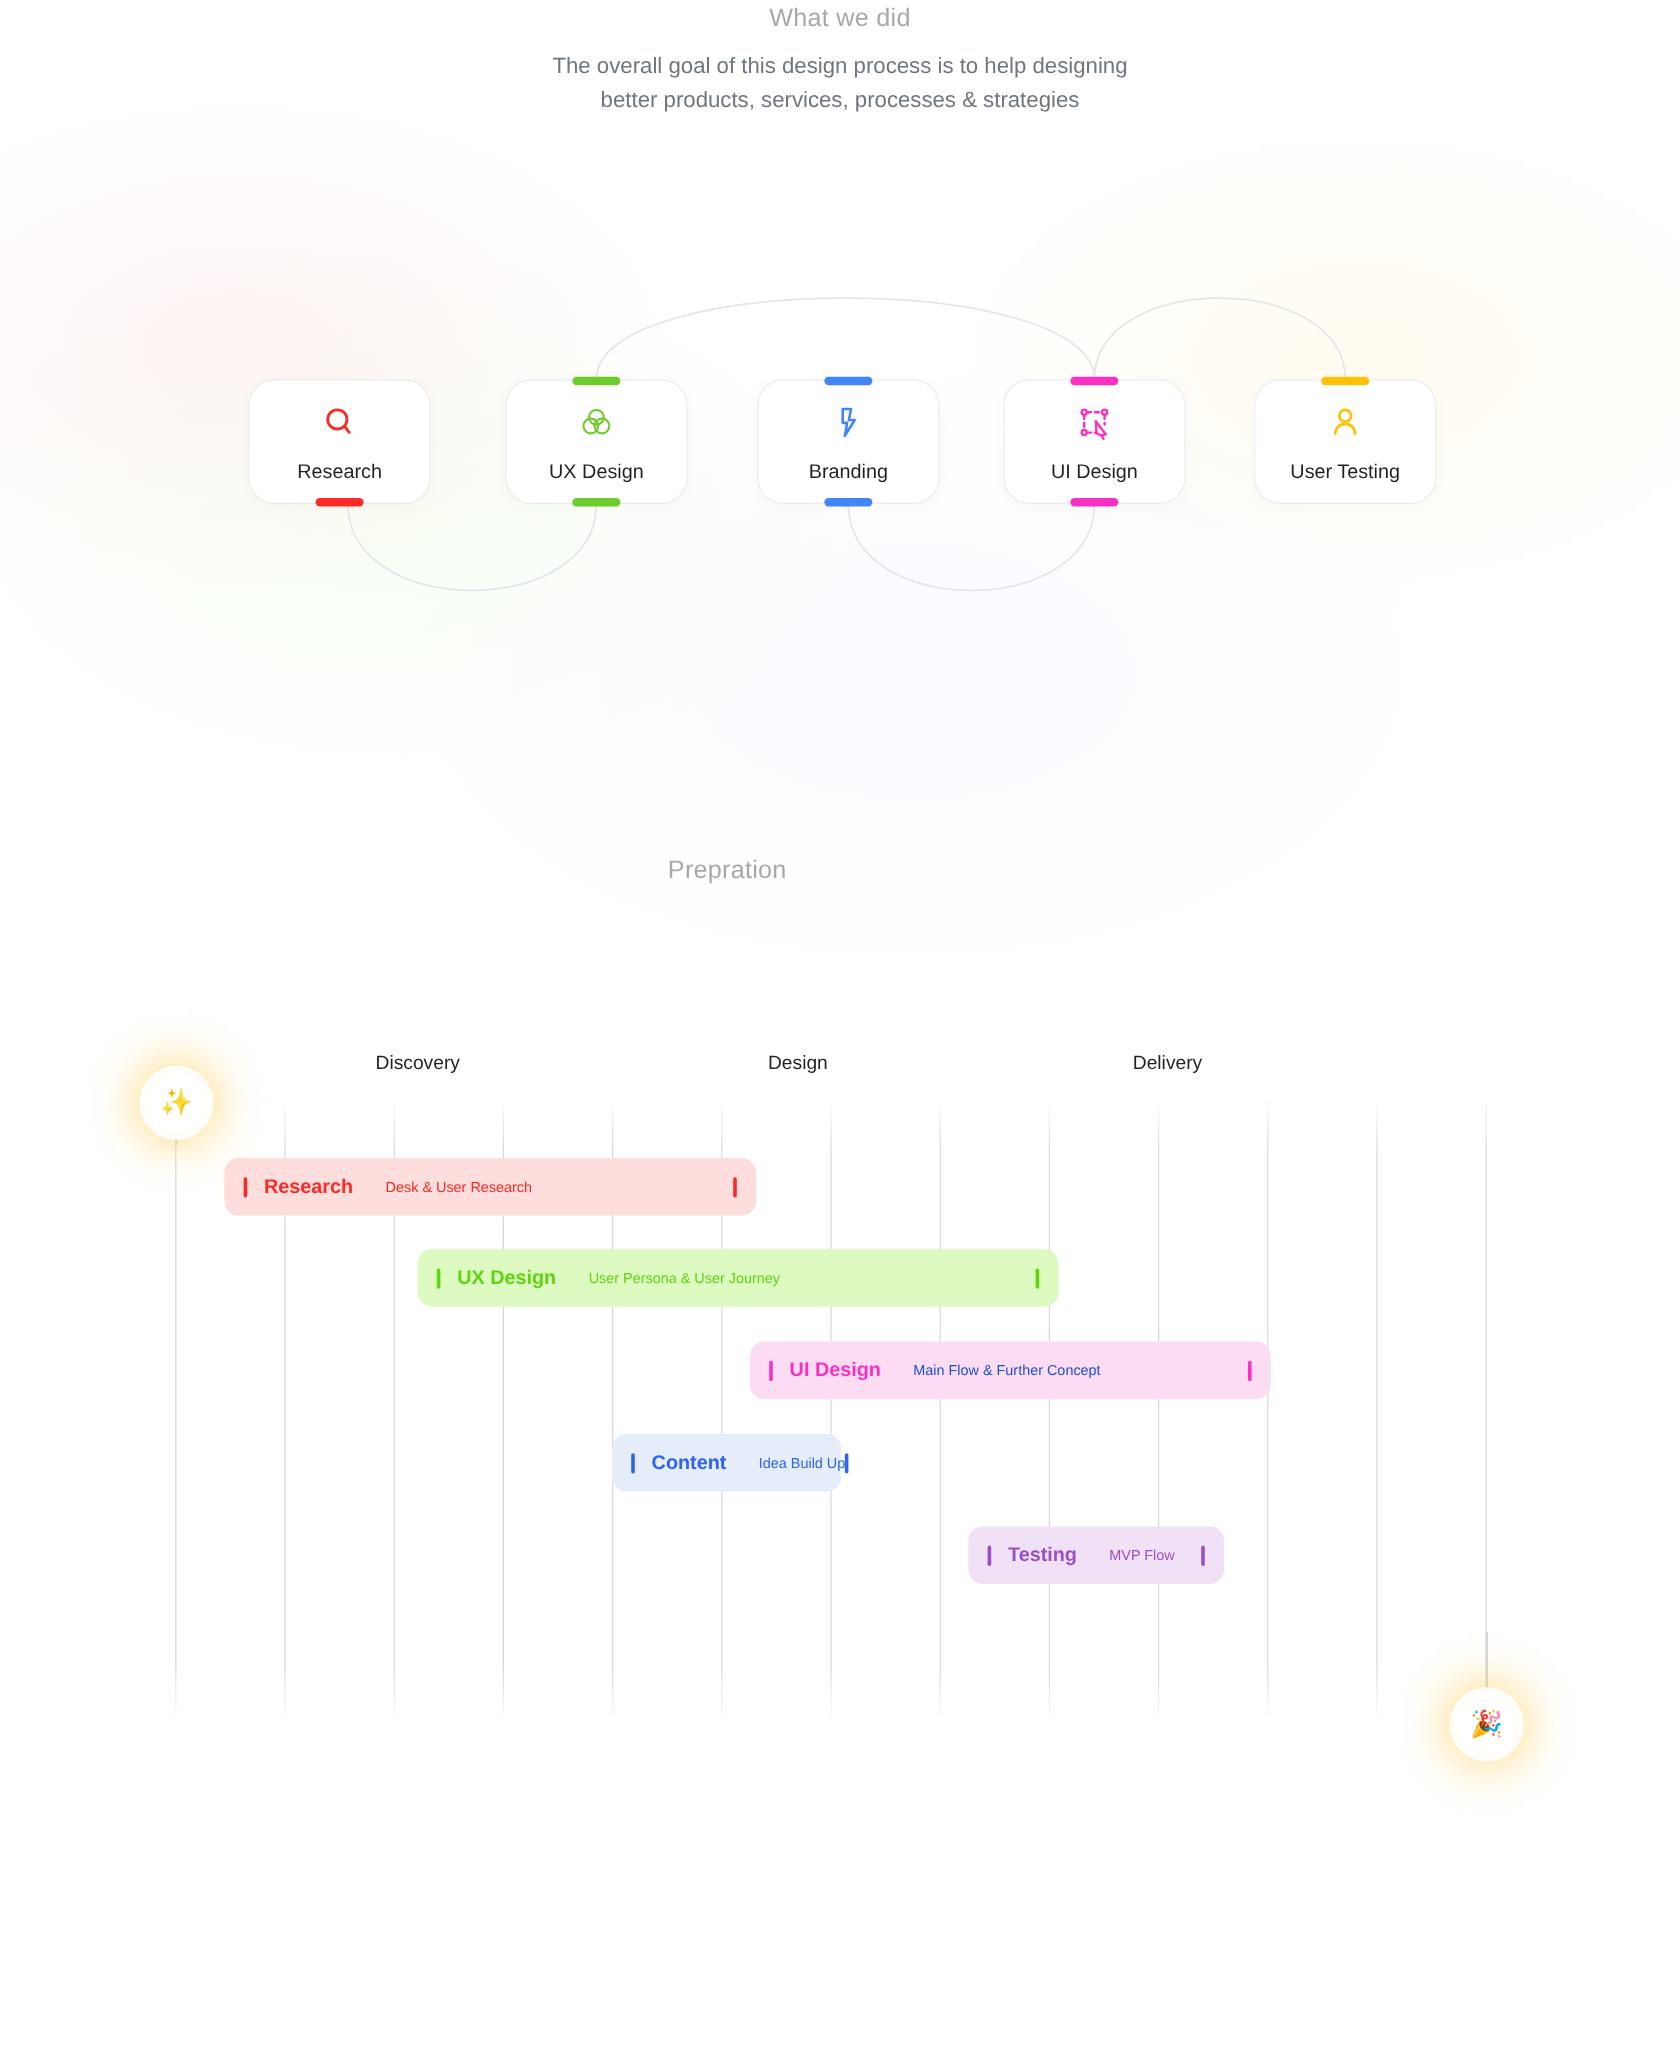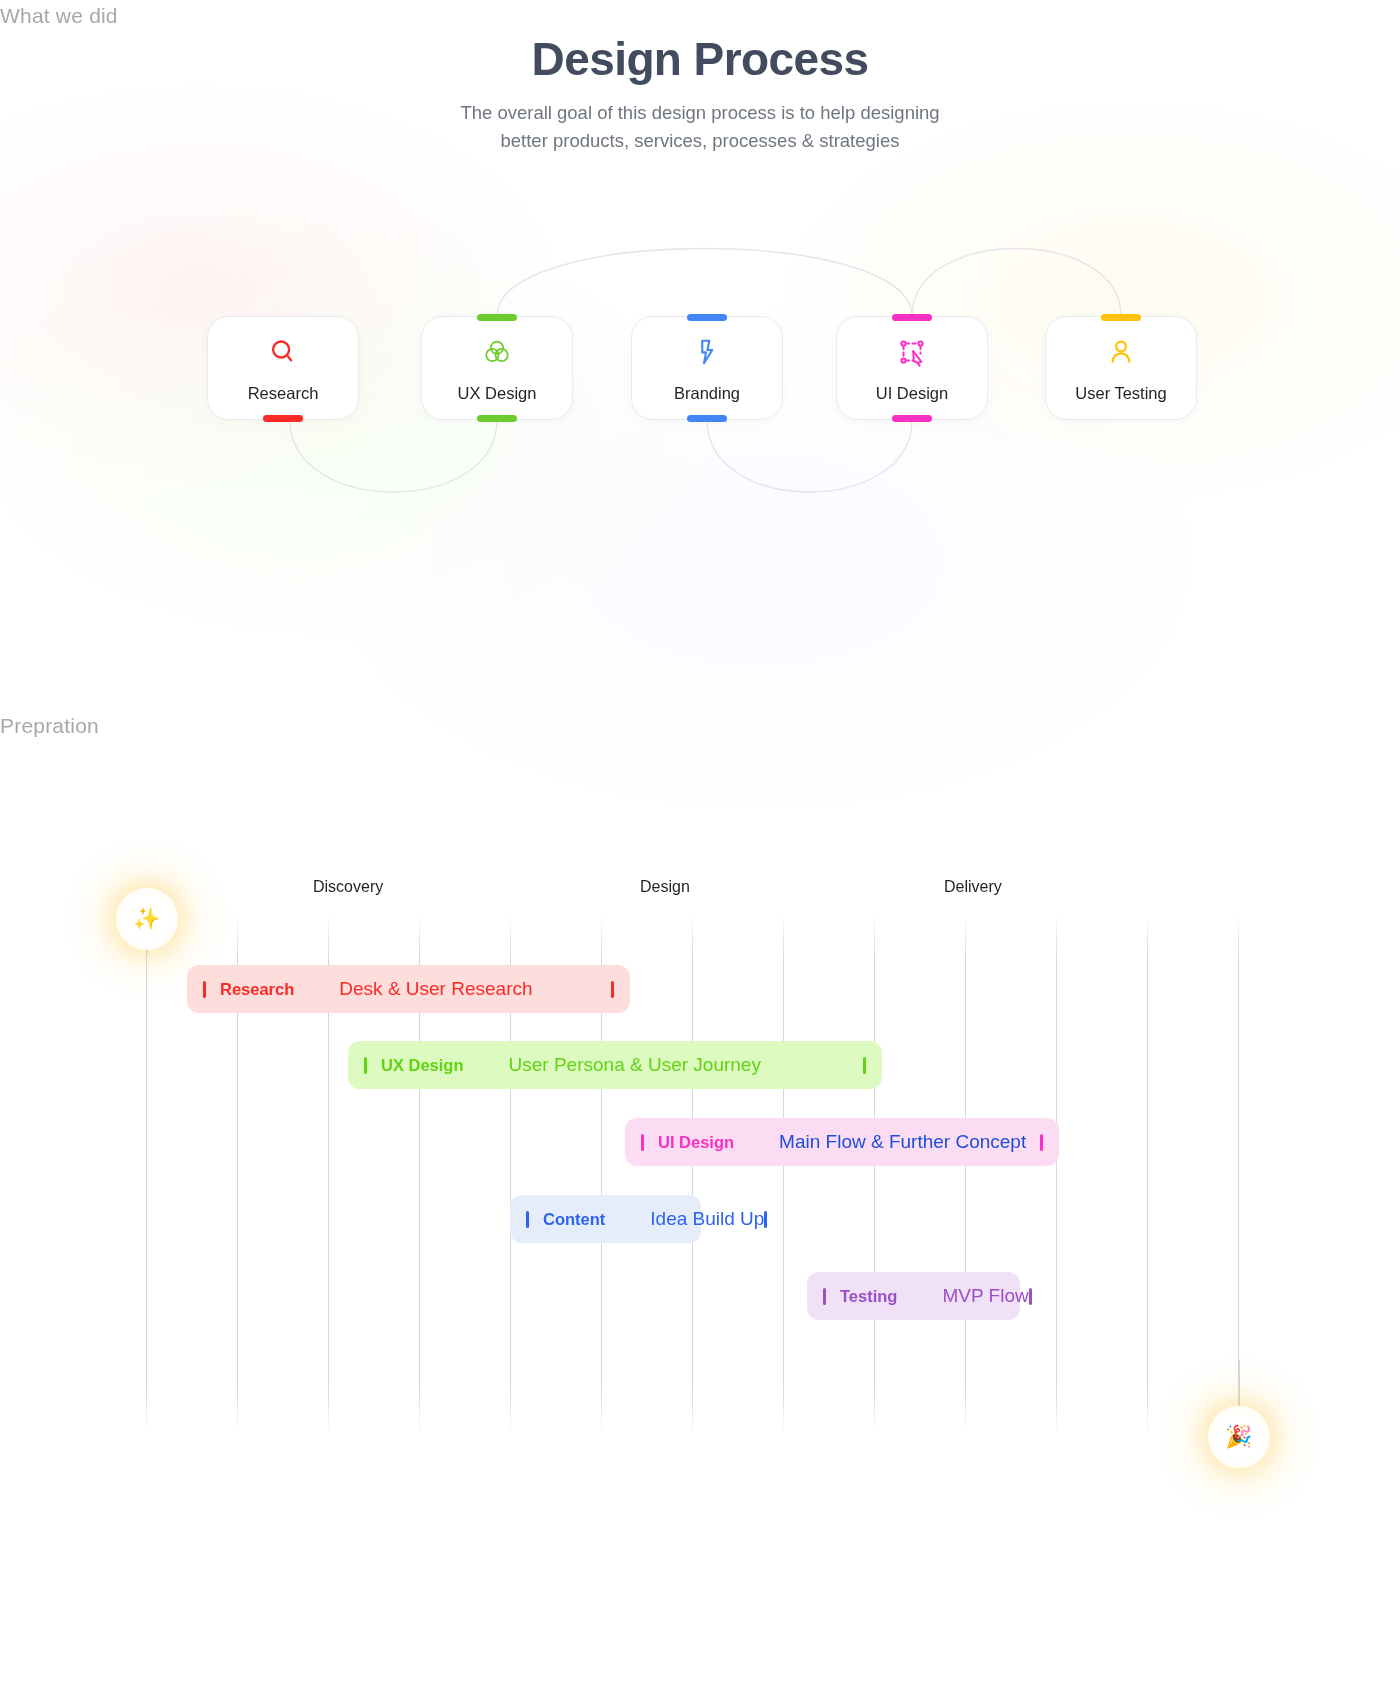--- a/index.html
+++ b/index.html
@@ -19,20 +19,21 @@
     background:
       radial-gradient(520px 300px at 200px 290px, rgba(255,235,235,.55), rgba(255,255,255,0) 70%),
       radial-gradient(560px 330px at 330px 430px, rgba(238,255,230,.45), rgba(255,255,255,0) 70%),
       radial-gradient(520px 300px at 1130px 300px, rgba(255,247,225,.5), rgba(255,255,255,0) 70%),
       radial-gradient(620px 360px at 760px 560px, rgba(248,240,255,.40), rgba(255,255,255,0) 72%),
       #ffffff;
   }
 
   
   .eyebrow {
+    text-align: center;
     color: #a6a8ad;
     font-size: 21px;
     letter-spacing: .2px;
   }
   .bigtitle {
     text-align: center;
     color: #434c5e;
     font-size: 46px;
     font-weight: bold;
     letter-spacing: -.6px;
@@ -129,22 +130,22 @@
     border-radius: 2px;
     flex: 0 0 auto;
   }
   .bar .cat {
     font-size: 16.5px;
     font-weight: bold;
     margin-left: 14px;
     flex: 0 0 auto;
   }
   .bar .desc {
-    font-size: 19px;
-    margin-left: 45px;
+    font-size: 12px;
+    margin-left: 27px;
     flex: 0 0 auto;
   }
   .bar .tick-end {
     width: 3px;
     height: 17px;
     border-radius: 2px;
     flex: 0 0 auto;
     margin-left: auto;
     margin-right: 16px;
   }
@@ -173,21 +174,20 @@
     z-index: 1;
   }
 </style>
 </head>
 <body>
 
 <div id="page">
 
   <div id="header-1">
     <div class="eyebrow">What we did</div>
-    <div class="bigtitle">Design Process</div>
     <div class="subtitle">
       <div>The overall goal of this design process is to help designing</div>
       <div>better products, services, processes &amp; strategies</div>
     </div>
   </div>
 
   <div id="process">
 
     <svg id="process-curves" viewBox="0 0 1400 320" preserveAspectRatio="none">
 

